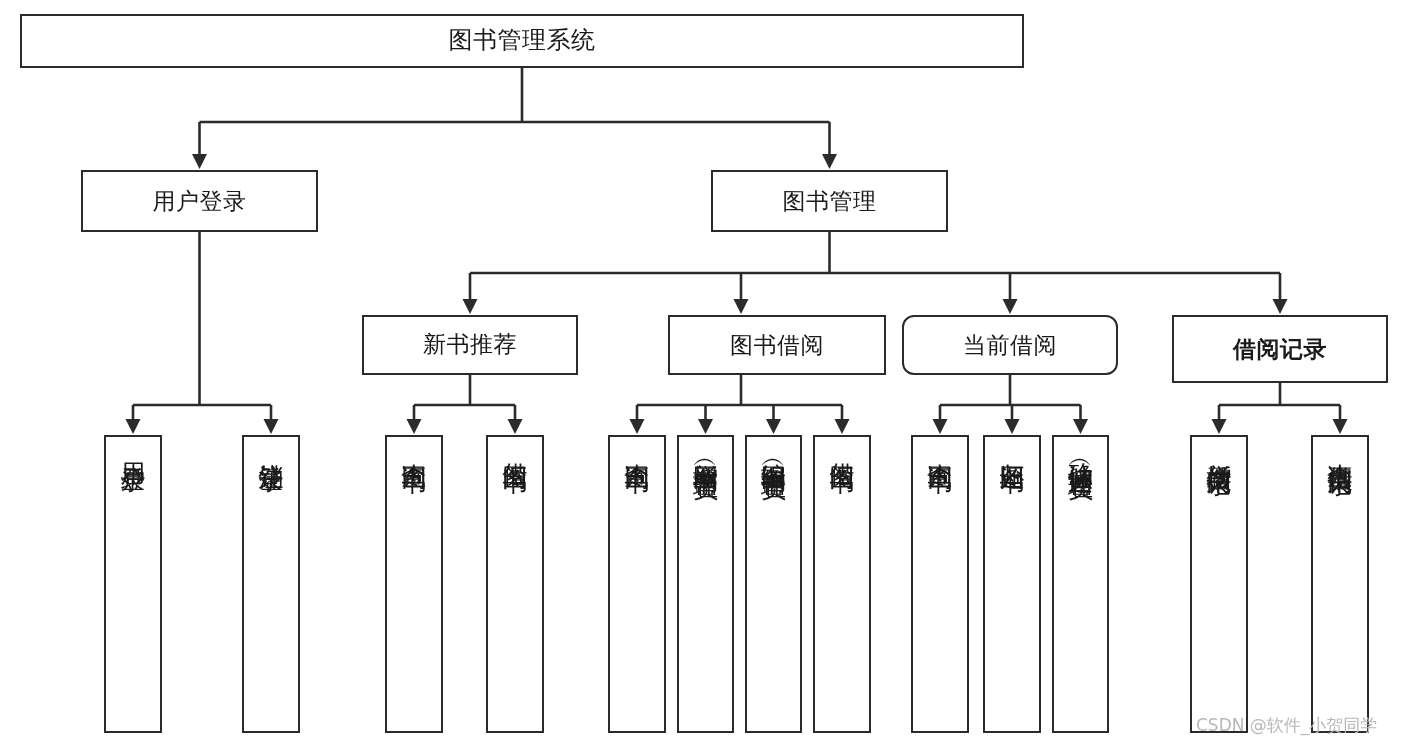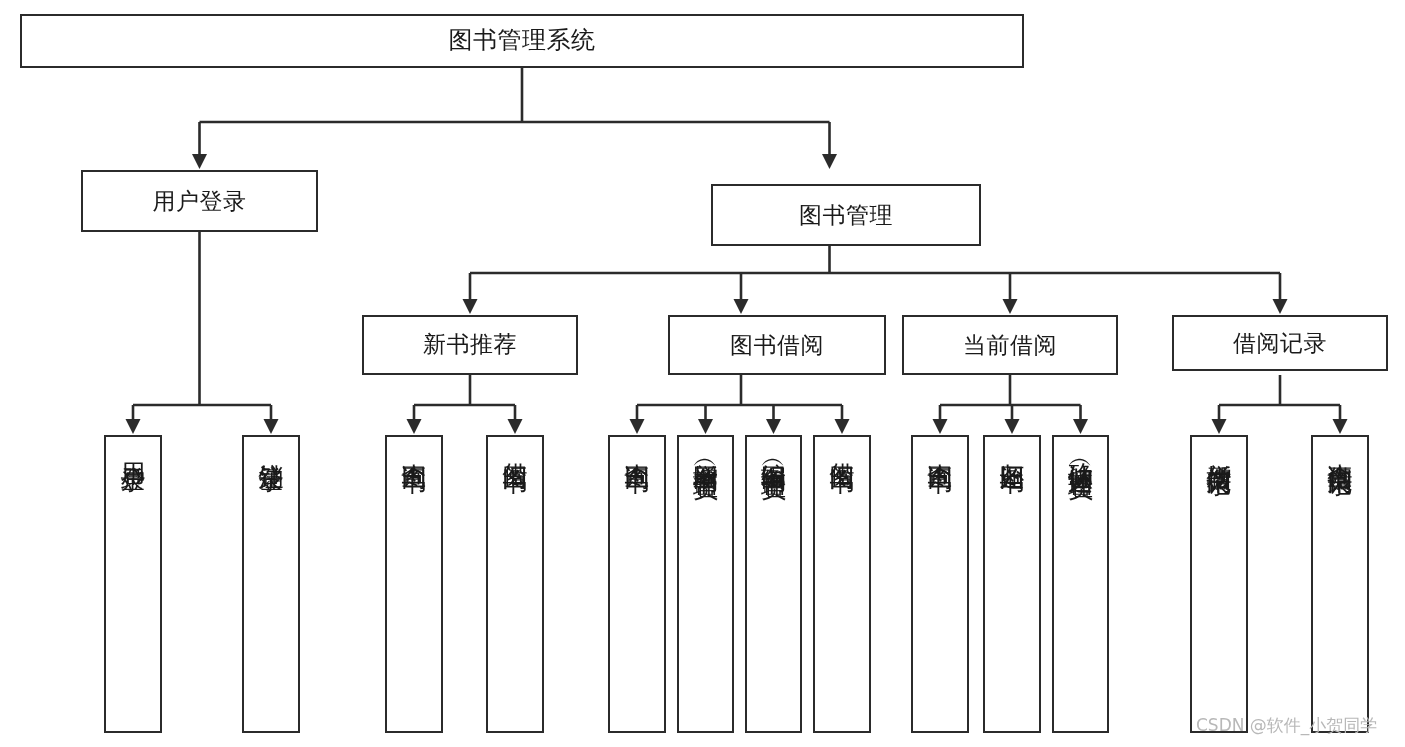--- a/index.html
+++ b/index.html
@@ -144,34 +144,34 @@
       </g>
   </svg>
 
   <div class="node root horiz" style="left: 20px; top: 14px; width: 1004px; height: 54px;">
     <span class="node-label">图书管理系统</span>
   </div>
 
   <div class="node horiz" style="left: 81px; top: 170px; width: 237px; height: 62px;">
     <span class="node-label">用户登录</span>
   </div>
-  <div class="node horiz" style="left: 711px; top: 184px; width: 270px; height: 62px;">
+  <div class="node horiz" style="left: 711px; top: 170px; width: 237px; height: 62px;">
     <span class="node-label">图书管理</span>
   </div>
 
   <div class="node horiz" style="left: 362px; top: 315px; width: 216px; height: 60px; font-family: Liberation Serif, serif;">
     <span class="node-label">新书推荐</span>
   </div>
   <div class="node horiz" style="left: 632px; top: 315px; width: 218px; height: 60px; margin-left: 36px;">
     <span class="node-label">图书借阅</span>
   </div>
-  <div class="node horiz" style="left: 902px; top: 315px; width: 216px; height: 60px;">
+  <div class="node horiz" style="left: 902px; top: 315px; width: 216px; height: 60px; border-radius: 12px;">
     <span class="node-label">当前借阅</span>
   </div>
-  <div class="node horiz" style="left: 1172px; top: 315px; width: 216px; height: 56px;">
+  <div class="node horiz" style="left: 1172px; top: 315px; width: 216px; height: 68px; font-weight: bold;">
     <span class="node-label">借阅记录</span>
   </div>
 
   <div class="node vert" style="left: 104px; top: 435px; width: 58px; height: 298px;">
     <span class="node-label">用户登录</span>
   </div>
   <div class="node vert" style="left: 242px; top: 435px; width: 58px; height: 298px;">
     <span class="node-label">注销登录</span>
   </div>
   <div class="node vert" style="left: 385px; top: 435px; width: 58px; height: 298px;">

